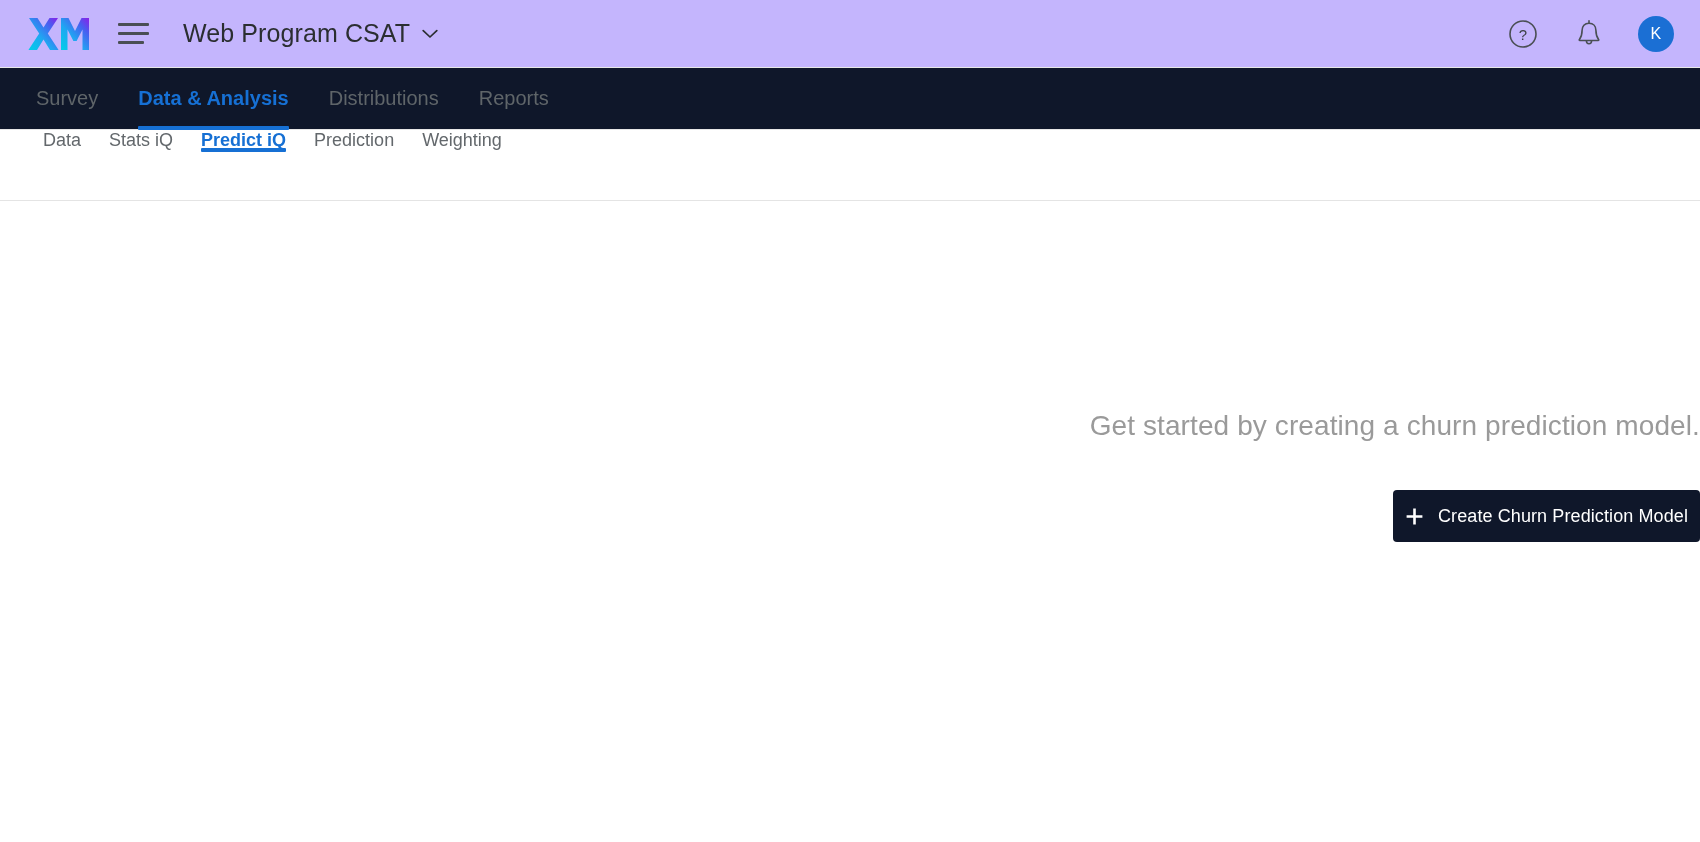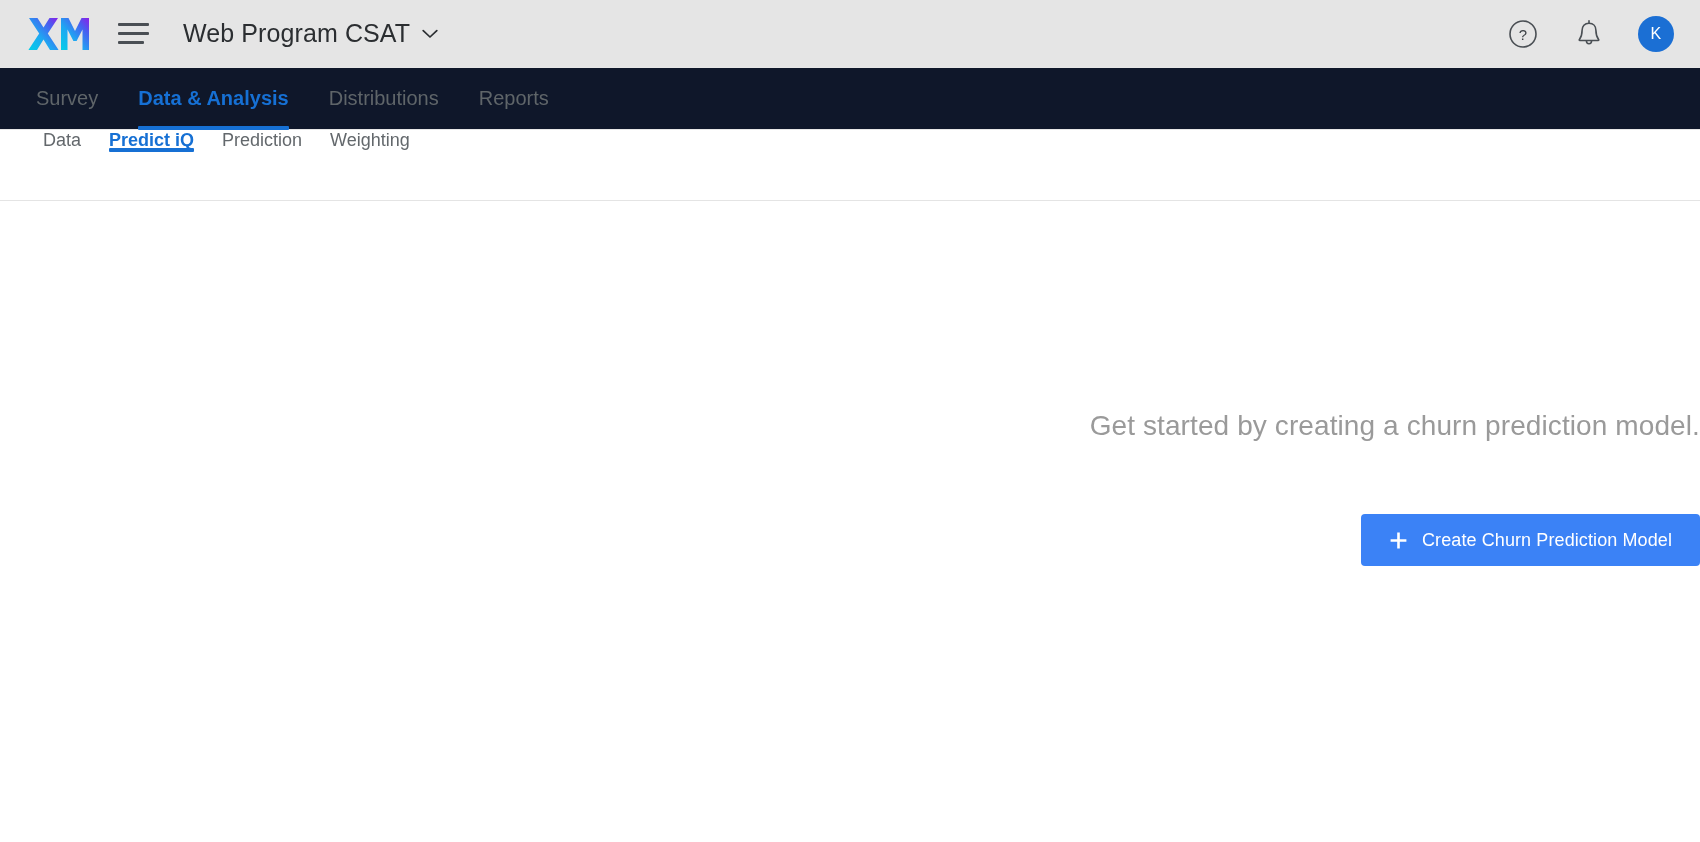--- a/index.html
+++ b/index.html
@@ -12,21 +12,21 @@
     overflow: hidden;
   }
 
   
   .header {
     height: 68px;
     display: flex;
     align-items: center;
     padding: 0 26px 0 28px;
     border-bottom: 1px solid #e7e7e7;
-    background: #e5e5e5;
+    background: #c4b5fd;
   }
 
   .logo {
     width: 62px;
     height: 36px;
     display: block;
     flex: 0 0 auto;
   }
 
   .hamburger {
@@ -197,28 +197,28 @@
   .empty-headline {
     margin-top: 209px;
     font-size: 28px;
     color: #9a9a9a;
     font-weight: 400;
     text-align: center;
     letter-spacing: 0.1px;
   }
 
   .create-btn {
-    margin-top: 72px;
+    margin-top: 48px;
     height: 52px;
-    padding: 0 28px;
+    padding: 0 12px;
     display: inline-flex;
     align-items: center;
     justify-content: center;
     gap: 14px;
-    background: #3b82f6;
+    background: #0f172a;
     color: #ffffff;
     border: none;
     border-radius: 4px;
     font-size: 18px;
     font-weight: 400;
     font-family: inherit;
     cursor: pointer;
     letter-spacing: 0.1px;
   }
   .plus-icon {
@@ -288,20 +288,21 @@
 
 <nav class="primary-nav">
   <button class="primary-tab">Survey</button>
   <button class="primary-tab active">Data &amp; Analysis</button>
   <button class="primary-tab">Distributions</button>
   <button class="primary-tab">Reports</button>
 </nav>
 
 <nav class="secondary-nav">
   <button class="secondary-tab">Data</button>
+  <button class="secondary-tab">Stats iQ</button>
   <button class="secondary-tab active">Predict iQ</button>
   <button class="secondary-tab">Prediction</button>
   <button class="secondary-tab">Weighting</button>
 </nav>
 
 <main class="main">
 
   <div class="empty-headline">Get started by creating a churn prediction model.</div>
 
   <button class="create-btn">

